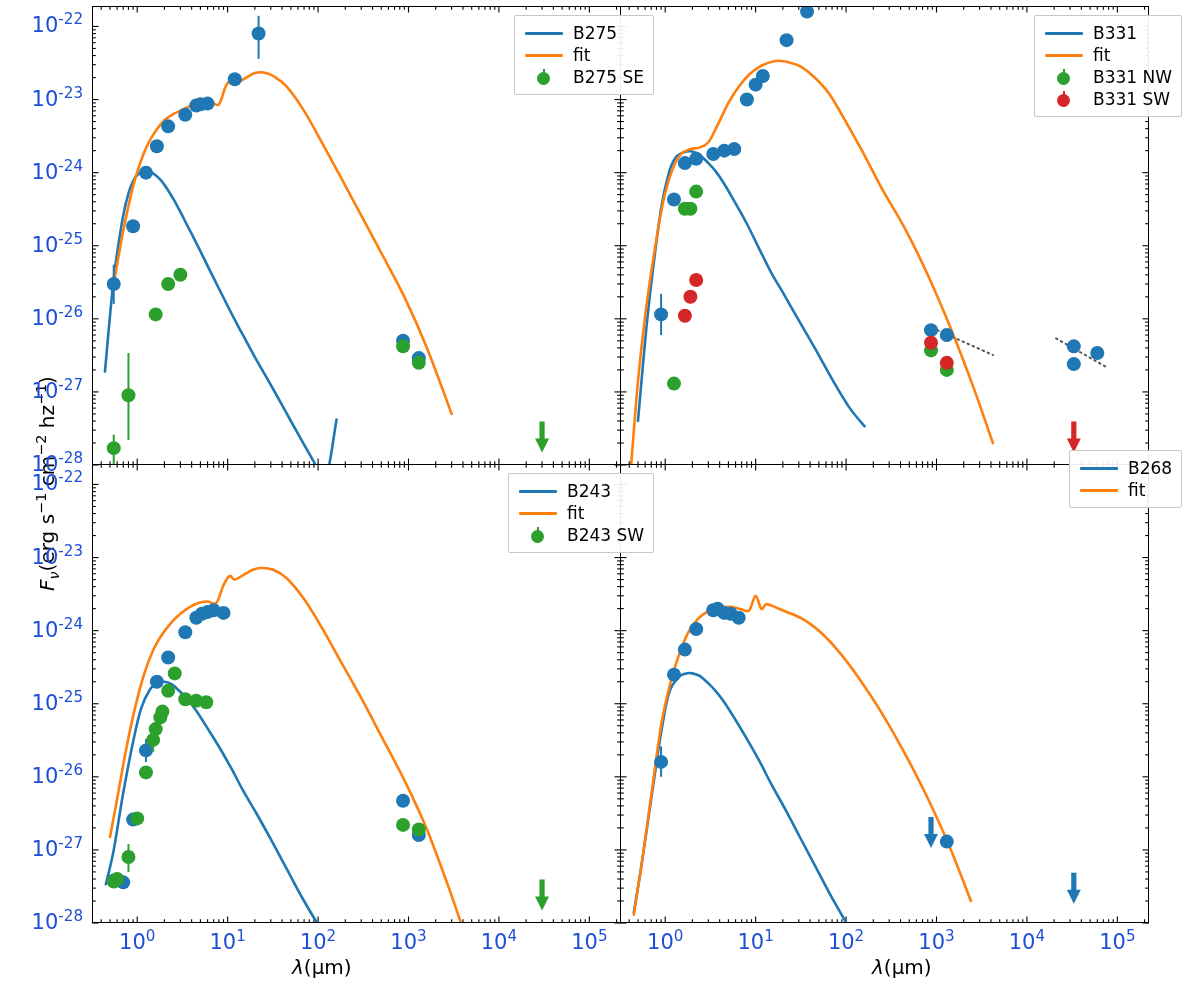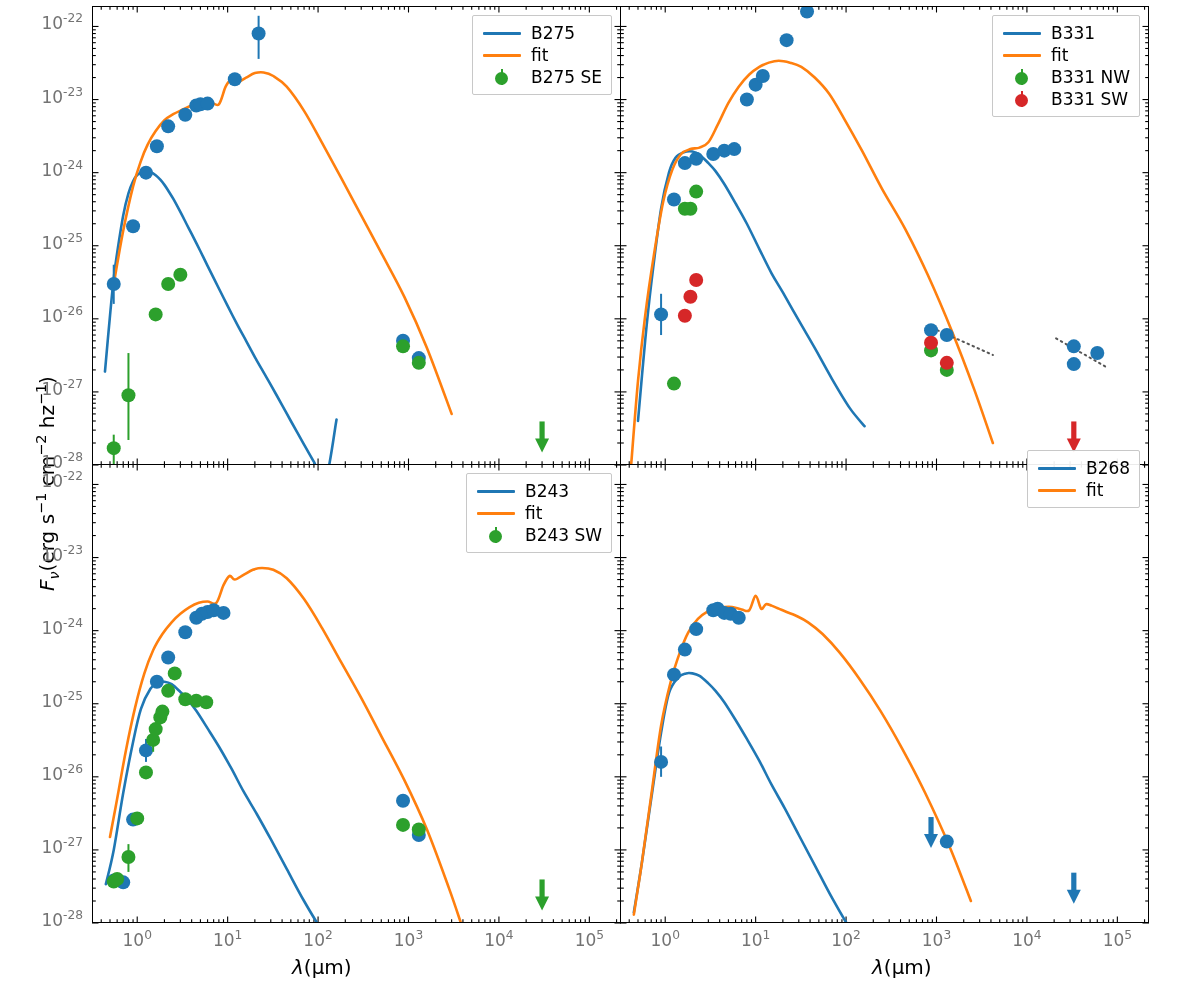--- a/index.html
+++ b/index.html
@@ -2,24 +2,24 @@
 <html><head>
 <meta charset="utf-8">
 <style>
   html,body{margin:0;padding:0;background:#ffffff;}
   body{width:1200px;height:989px;font-family:"DejaVu Sans","Liberation Sans",sans-serif;}
   #figure{position:relative;width:1200px;height:989px;overflow:hidden;background:#fff;}
   .panel{position:absolute;box-sizing:border-box;border:1.4px solid #000;background:#fff;overflow:hidden;}
   .plotsvg{position:absolute;left:0;top:0;}
   .axis-label{position:absolute;color:#000;font-size:20px;}
   .ylabel{transform-origin:center center;white-space:nowrap;}
-  .ticklabel{position:absolute;color:#737373;font-size:17px;white-space:nowrap;}
+  .ticklabel{position:absolute;color:#1d4ed8;font-size:21px;white-space:nowrap;}
   sup{font-size:0.72em;vertical-align:super;line-height:0;}
   .legend{position:absolute;box-sizing:border-box;border:1px solid #c8c8c8;background:rgba(255,255,255,0.92);
-          border-radius:2px;padding:6px 9px 6px 8px;}
+          border-radius:2px;padding:6px 9px 6px 8px;margin-left:42px;}
   .legend-row{display:flex;align-items:center;height:22px;}
   .legend-key{width:42px;height:22px;position:relative;flex:0 0 42px;}
   .legend-line{position:absolute;left:2px;top:10px;width:38px;height:2.6px;border-radius:1px;}
   .legend-marker{position:absolute;left:14px;top:3px;width:13px;height:16px;}
   .legend-marker .dot{position:absolute;left:0;top:3px;width:13px;height:13px;border-radius:50%;}
   .legend-marker .bar{position:absolute;left:5.5px;top:0;width:2px;height:16px;}
   .legend-text{font-size:17px;color:#000;padding-left:8px;white-space:nowrap;}
   .mathit{font-style:italic;}
 </style>
 </head>

